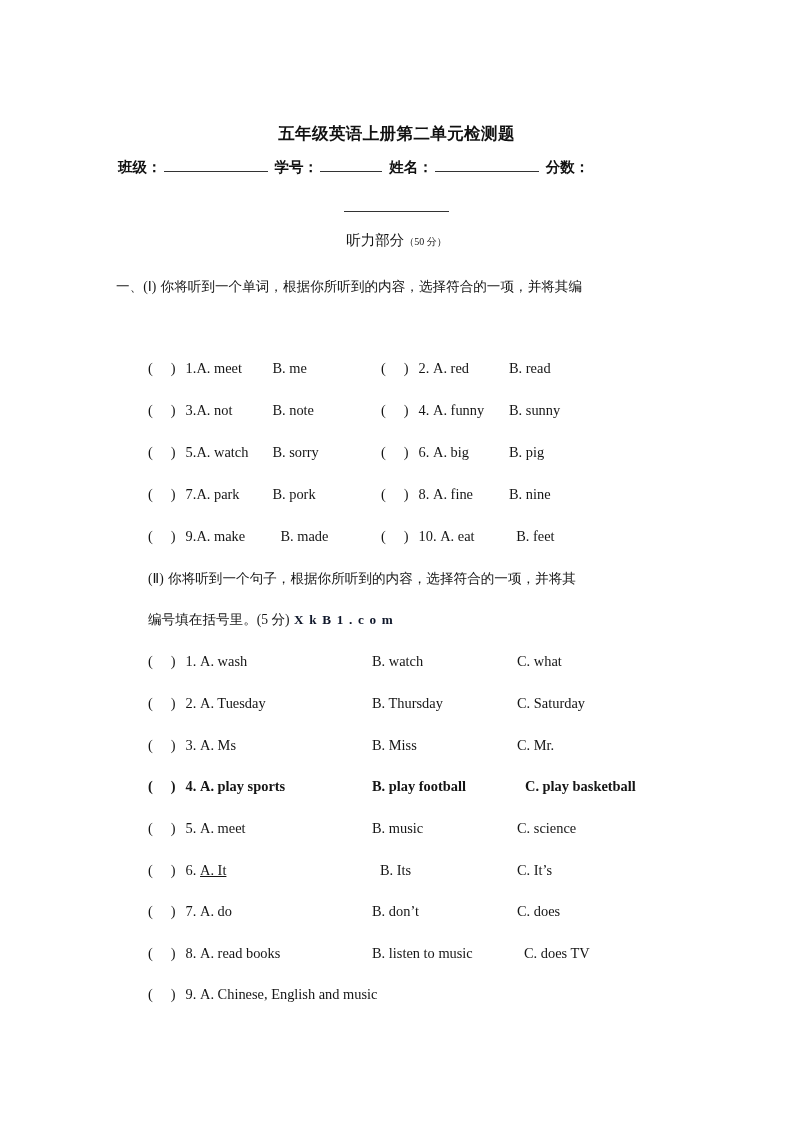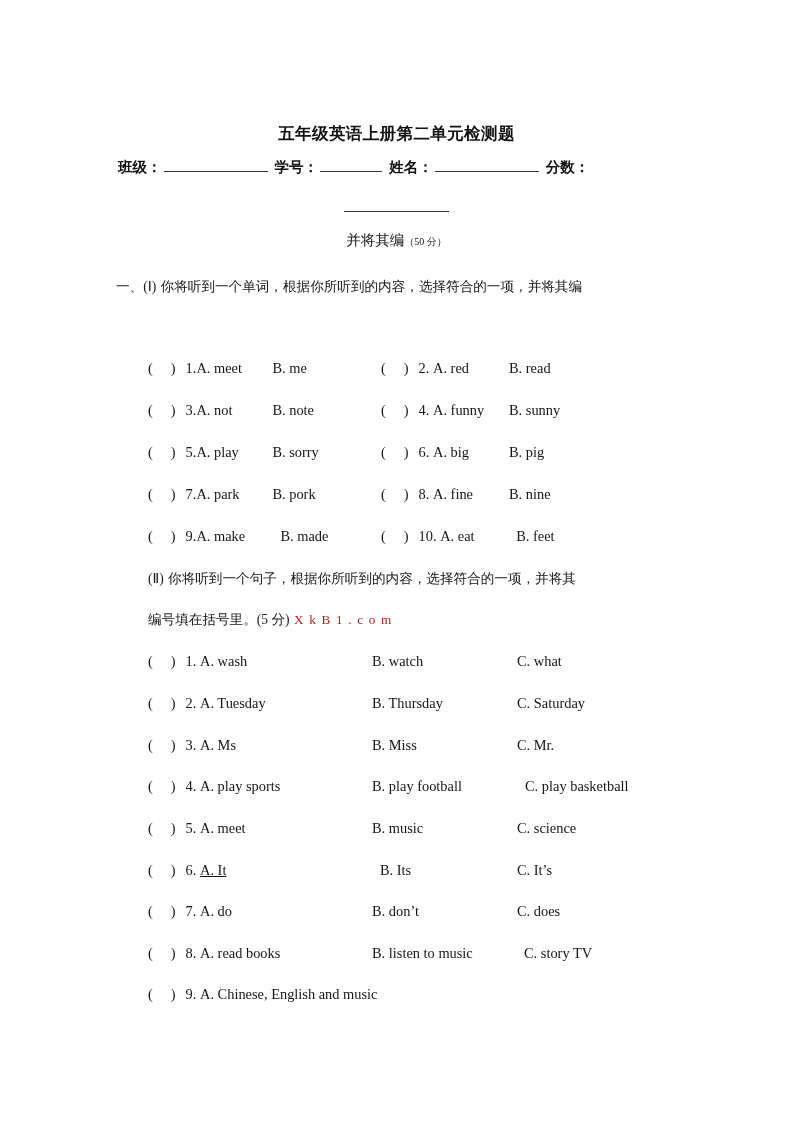--- a/index.html
+++ b/index.html
@@ -101,21 +101,22 @@
   }
   .instr-1 { top: 273px;  left: 116px; }
   .instr-1b{ top: 314px;  left: 150px; }
   .instr-2 { top: 565px;  left: 148px; }
   .instr-2b{ top: 606px;  left: 148px; }
 
   .watermark {
     font-family: "Liberation Serif", serif;
     font-size: 13.2px;
     letter-spacing: 1.2px;
-    color: #b91c1c;
+    color: #0f172a;
+    font-weight: bold;
   }
 
   
   .q {
     position: absolute;
     font-family: "Liberation Serif", "DejaVu Serif", serif;
     font-size: 14.4px;
     color: #151515;
     white-space: nowrap;
   }
@@ -152,21 +153,21 @@
     <span class="fld">班级：</span><span class="rule w-long"></span>
     <span class="fld">学号：</span><span class="rule w-short"></span>
     <span class="fld">姓名：</span><span class="rule w-mid"></span>
     <span class="fld">分数：</span>
   </div>
   <div class="id-line-wrap">
     <span class="rule w-tail"></span>
   </div>
 
   <div class="section-head">
-    <span>并将其编</span><span class="pts">（50 分）</span>
+    <span>听力部分</span><span class="pts">（50 分）</span>
   </div>
 
   <div class="instr instr-1">
     <span>一、</span><span class="lat">(Ⅰ)</span>&nbsp;<span>你将听到一个单词，根据你所听到的内容，选择符合的一项，并将其编</span>
   </div>
 
   <div class="q" style="top:360px;">
     <span class="col-a">
       <span class="paren">(<span class="gap"></span>)</span>
       <span class="opt2-num">1.</span><span class="opt2-A">A. meet</span><span class="opt2-B">B. me</span>
@@ -184,21 +185,21 @@
     </span>
     <span class="col-b">
       <span class="paren">(<span class="gap"></span>)</span>
       <span class="opt2-num">4.</span>&nbsp;<span class="opt2-A">A. funny</span><span class="opt2-B">B. sunny</span>
     </span>
   </div>
 
   <div class="q" style="top:444px;">
     <span class="col-a">
       <span class="paren">(<span class="gap"></span>)</span>
-      <span class="opt2-num">5.</span><span class="opt2-A">A. play</span><span class="opt2-B">B. sorry</span>
+      <span class="opt2-num">5.</span><span class="opt2-A">A. watch</span><span class="opt2-B">B. sorry</span>
     </span>
     <span class="col-b">
       <span class="paren">(<span class="gap"></span>)</span>
       <span class="opt2-num">6.</span>&nbsp;<span class="opt2-A">A. big</span><span class="opt2-B">B. pig</span>
     </span>
   </div>
 
   <div class="q" style="top:486px;">
     <span class="col-a">
       <span class="paren">(<span class="gap"></span>)</span>
@@ -236,21 +237,21 @@
   <div class="q q3" style="top:695px;">
     <span class="paren">(<span class="gap"></span>)</span>
     <span class="num">2.</span>&nbsp;<span class="oA">A. Tuesday</span><span class="oB">B. Thursday</span><span class="oC">C. Saturday</span>
   </div>
 
   <div class="q q3" style="top:737px;">
     <span class="paren">(<span class="gap"></span>)</span>
     <span class="num">3.</span>&nbsp;<span class="oA">A. Ms</span><span class="oB">B. Miss</span><span class="oC">C. Mr.</span>
   </div>
 
-  <div class="q q3" style="top:778px;">
+  <div class="q q3" style="top:778px;font-weight:bold;">
     <span class="paren">(<span class="gap"></span>)</span>
     <span class="num">4.</span>&nbsp;<span class="oA">A. play sports</span><span class="oB" style="width:153px">B. play football</span><span class="oC">C. play basketball</span>
   </div>
 
   <div class="q q3" style="top:820px;">
     <span class="paren">(<span class="gap"></span>)</span>
     <span class="num">5.</span>&nbsp;<span class="oA">A. meet</span><span class="oB">B. music</span><span class="oC">C. science</span>
   </div>
 
   <div class="q q3 shift-b" style="top:862px;">
@@ -258,21 +259,21 @@
     <span class="num">6.</span>&nbsp;<span class="oA">A. It</span><span class="oB" style="width:137px">B. Its</span><span class="oC">C. It’s</span>
   </div>
 
   <div class="q q3" style="top:903px;">
     <span class="paren">(<span class="gap"></span>)</span>
     <span class="num">7.</span>&nbsp;<span class="oA">A. do</span><span class="oB">B. don’t</span><span class="oC">C. does</span>
   </div>
 
   <div class="q q3" style="top:945px;">
     <span class="paren">(<span class="gap"></span>)</span>
-    <span class="num">8.</span>&nbsp;<span class="oA">A. read books</span><span class="oB" style="width:152px">B. listen to music</span><span class="oC">C. story TV</span>
+    <span class="num">8.</span>&nbsp;<span class="oA">A. read books</span><span class="oB" style="width:152px">B. listen to music</span><span class="oC">C. does TV</span>
   </div>
 
   <div class="q q3" style="top:986px;">
     <span class="paren">(<span class="gap"></span>)</span>
     <span class="num">9.</span>&nbsp;<span class="oA" style="width:auto">A. Chinese, English and music</span>
   </div>
 
 </div>
 
 </body></html>

